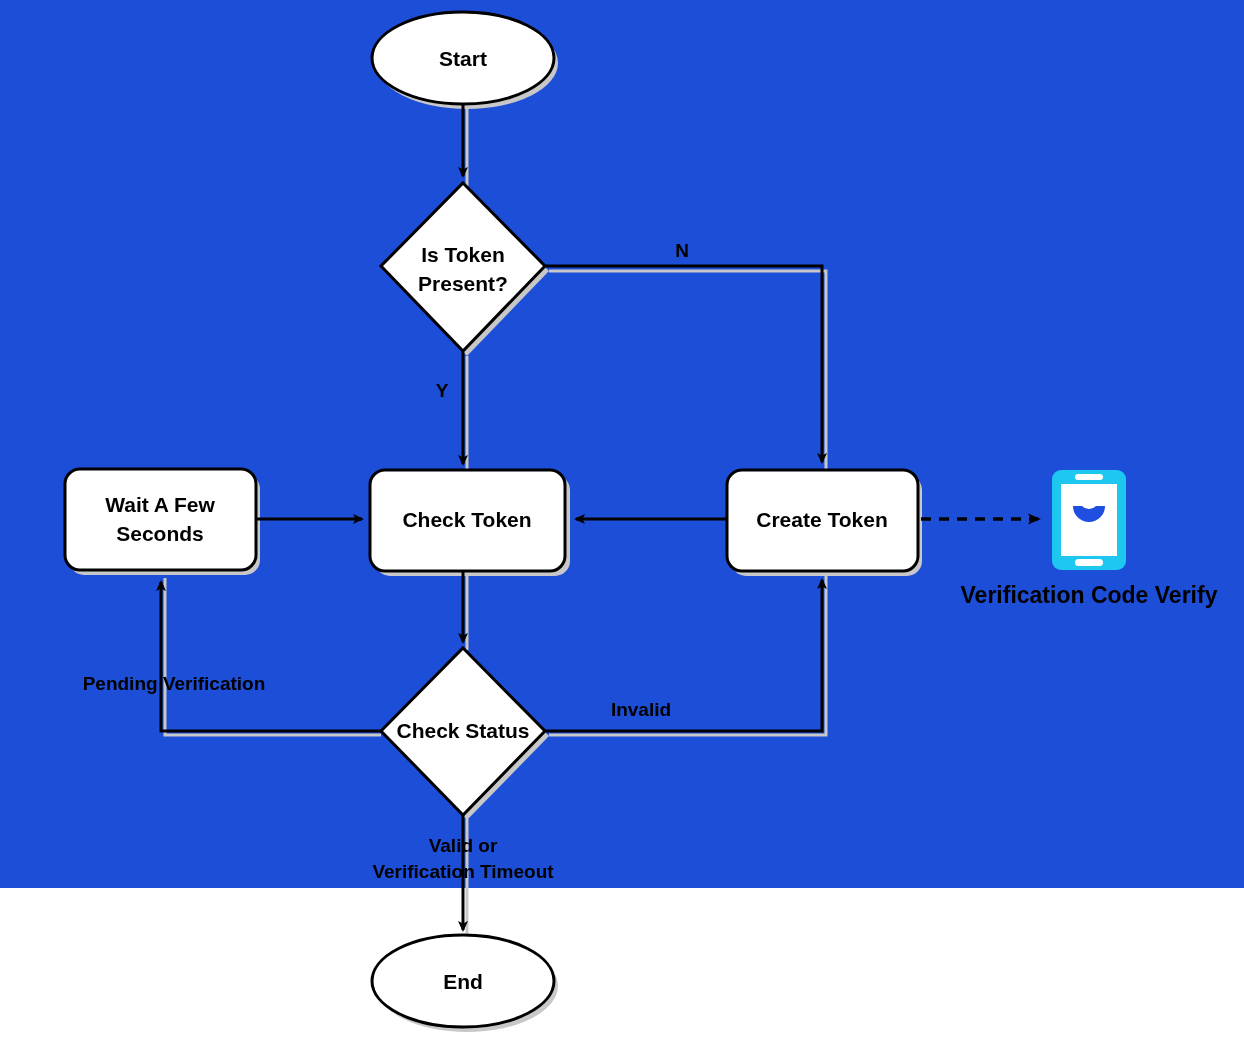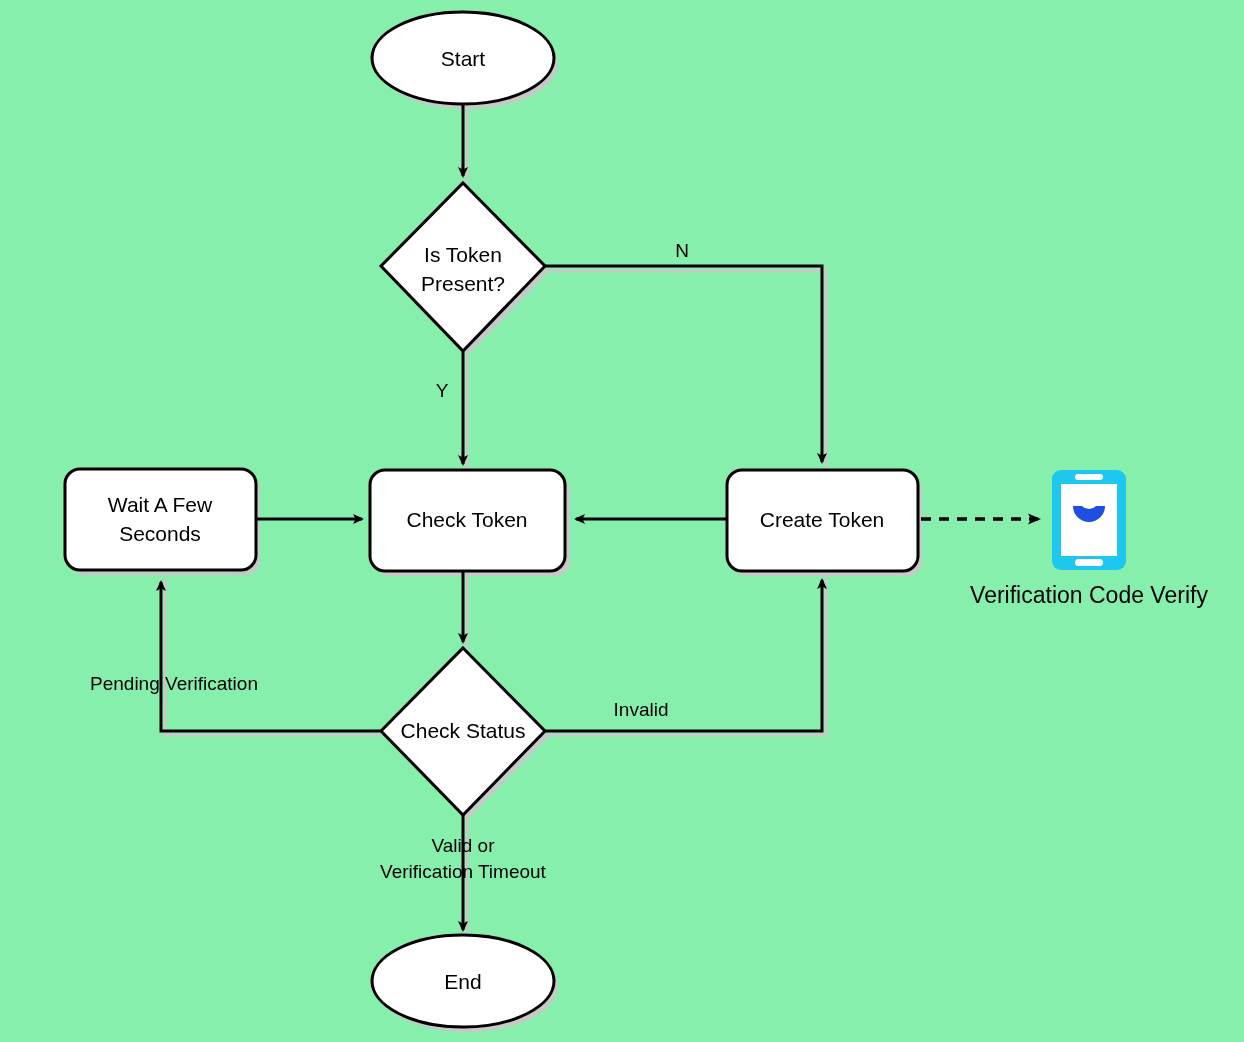--- a/index.html
+++ b/index.html
@@ -9,22 +9,23 @@
   }
   body {
     width: 1244px;
     height: 1042px;
     font-family: "Liberation Sans", sans-serif;
     overflow: hidden;
   }
   #diagram-root {
     position: relative;
     width: 1244px;
-    height: 1042px;
-    background: #86efac;
+    height: 888px;
+    background: #1d4ed8;
+    font-weight: bold;
   }
   #flow-svg {
     position: absolute;
     left: 0;
     top: 0;
     width: 1244px;
     height: 1042px;
   }
   .node-text {
     font-family: "Liberation Sans", sans-serif;

